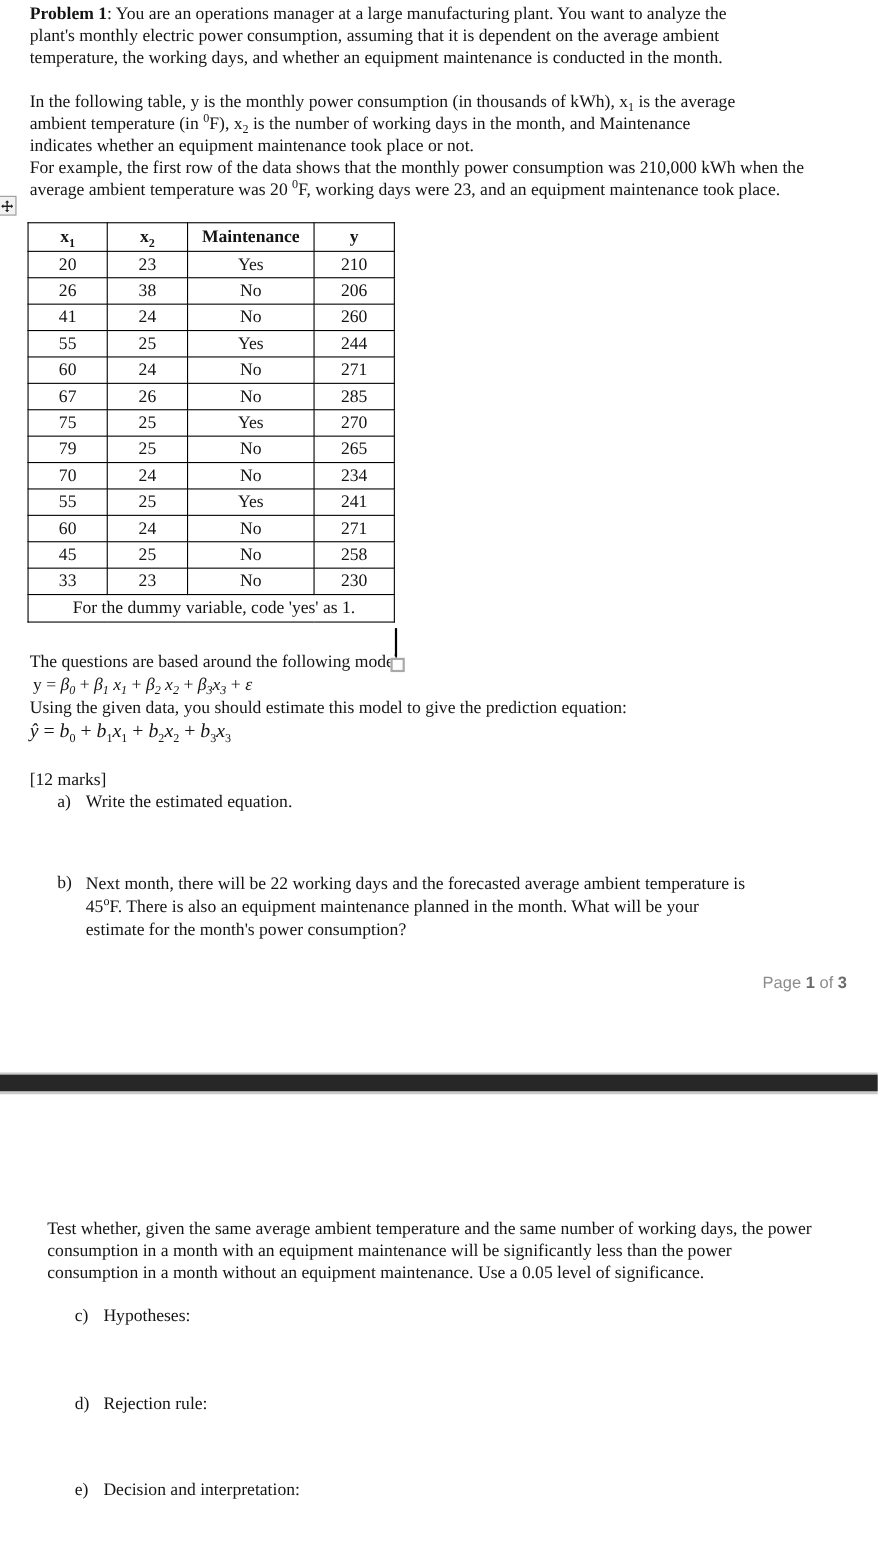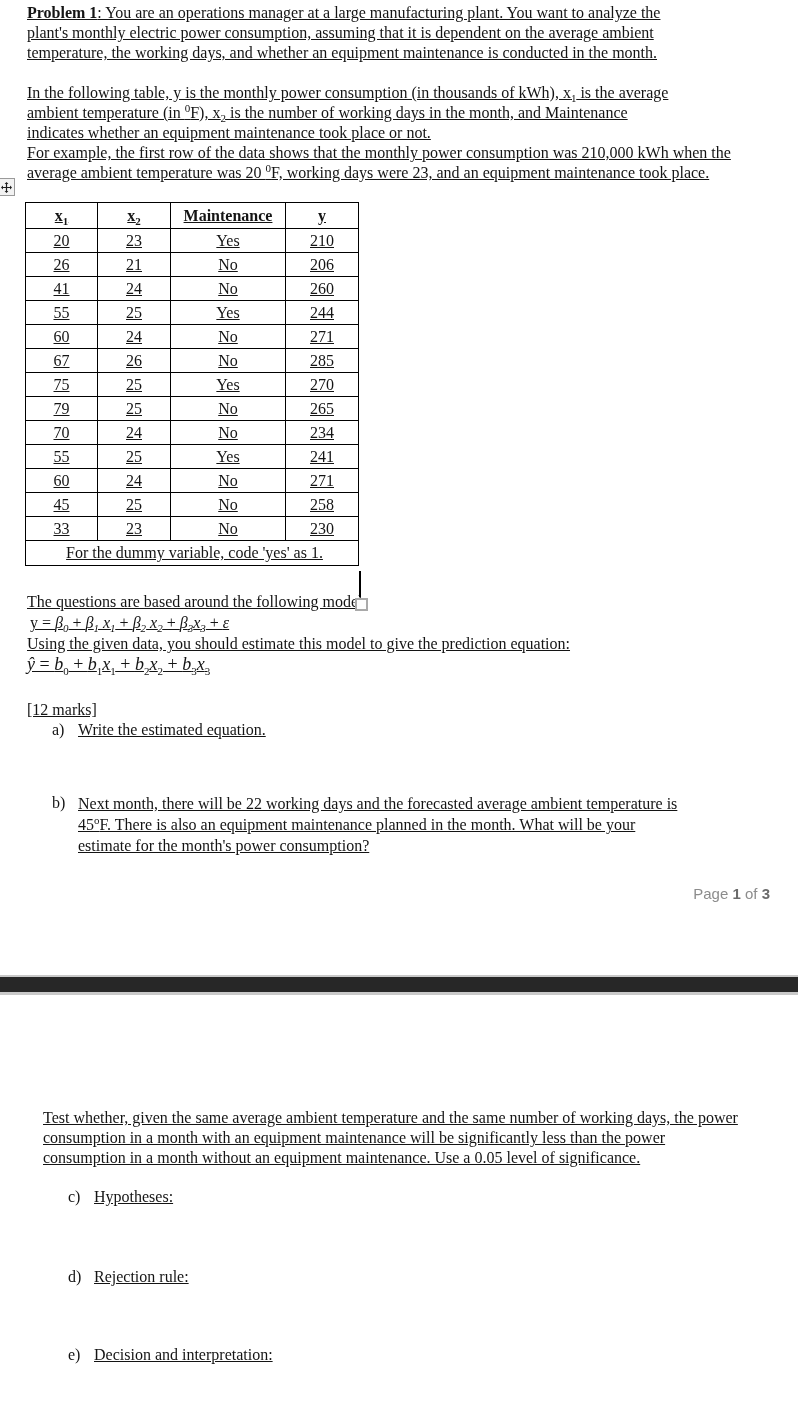--- a/index.html
+++ b/index.html
@@ -6,21 +6,21 @@
   body {
     width:798px; height:1420px; position:relative;
     background:#ffffff;
     font-family:"Liberation Serif", serif;
     color:#141414;
     overflow:hidden;
   }
   .page { position:absolute; left:0; width:798px; background:#fff; }
   .page-1 { top:0; height:975px; }
   .page-2 { top:995px; height:510px;padding-left:16px; }
-  .content { padding:3px 26px 0 27px;text-decoration:underline; }
+  .content { padding:3px 26px 0 27px; }
   p { margin:0; font-size:16px; line-height:20px; white-space:nowrap; }
   sub { font-size:11px; line-height:0; }
   sup { font-size:11px; line-height:0; }
   .mt20 { margin-top:20px; }
 
   
   .doc-table { border-collapse:collapse; margin:19px 0 0 -2px; table-layout:fixed; }
   .doc-table th, .doc-table td {
     border:1.5px solid #000; padding:0; text-align:center;
     font-size:16px; line-height:1; font-family:inherit;
@@ -103,21 +103,21 @@
       </thead>
       <tbody>
           <tr>
             <td>20</td>
             <td>23</td>
             <td>Yes</td>
             <td>210</td>
           </tr>
           <tr>
             <td>26</td>
-            <td>21</td>
+            <td>38</td>
             <td>No</td>
             <td>206</td>
           </tr>
           <tr>
             <td>41</td>
             <td>24</td>
             <td>No</td>
             <td>260</td>
           </tr>
           <tr>

